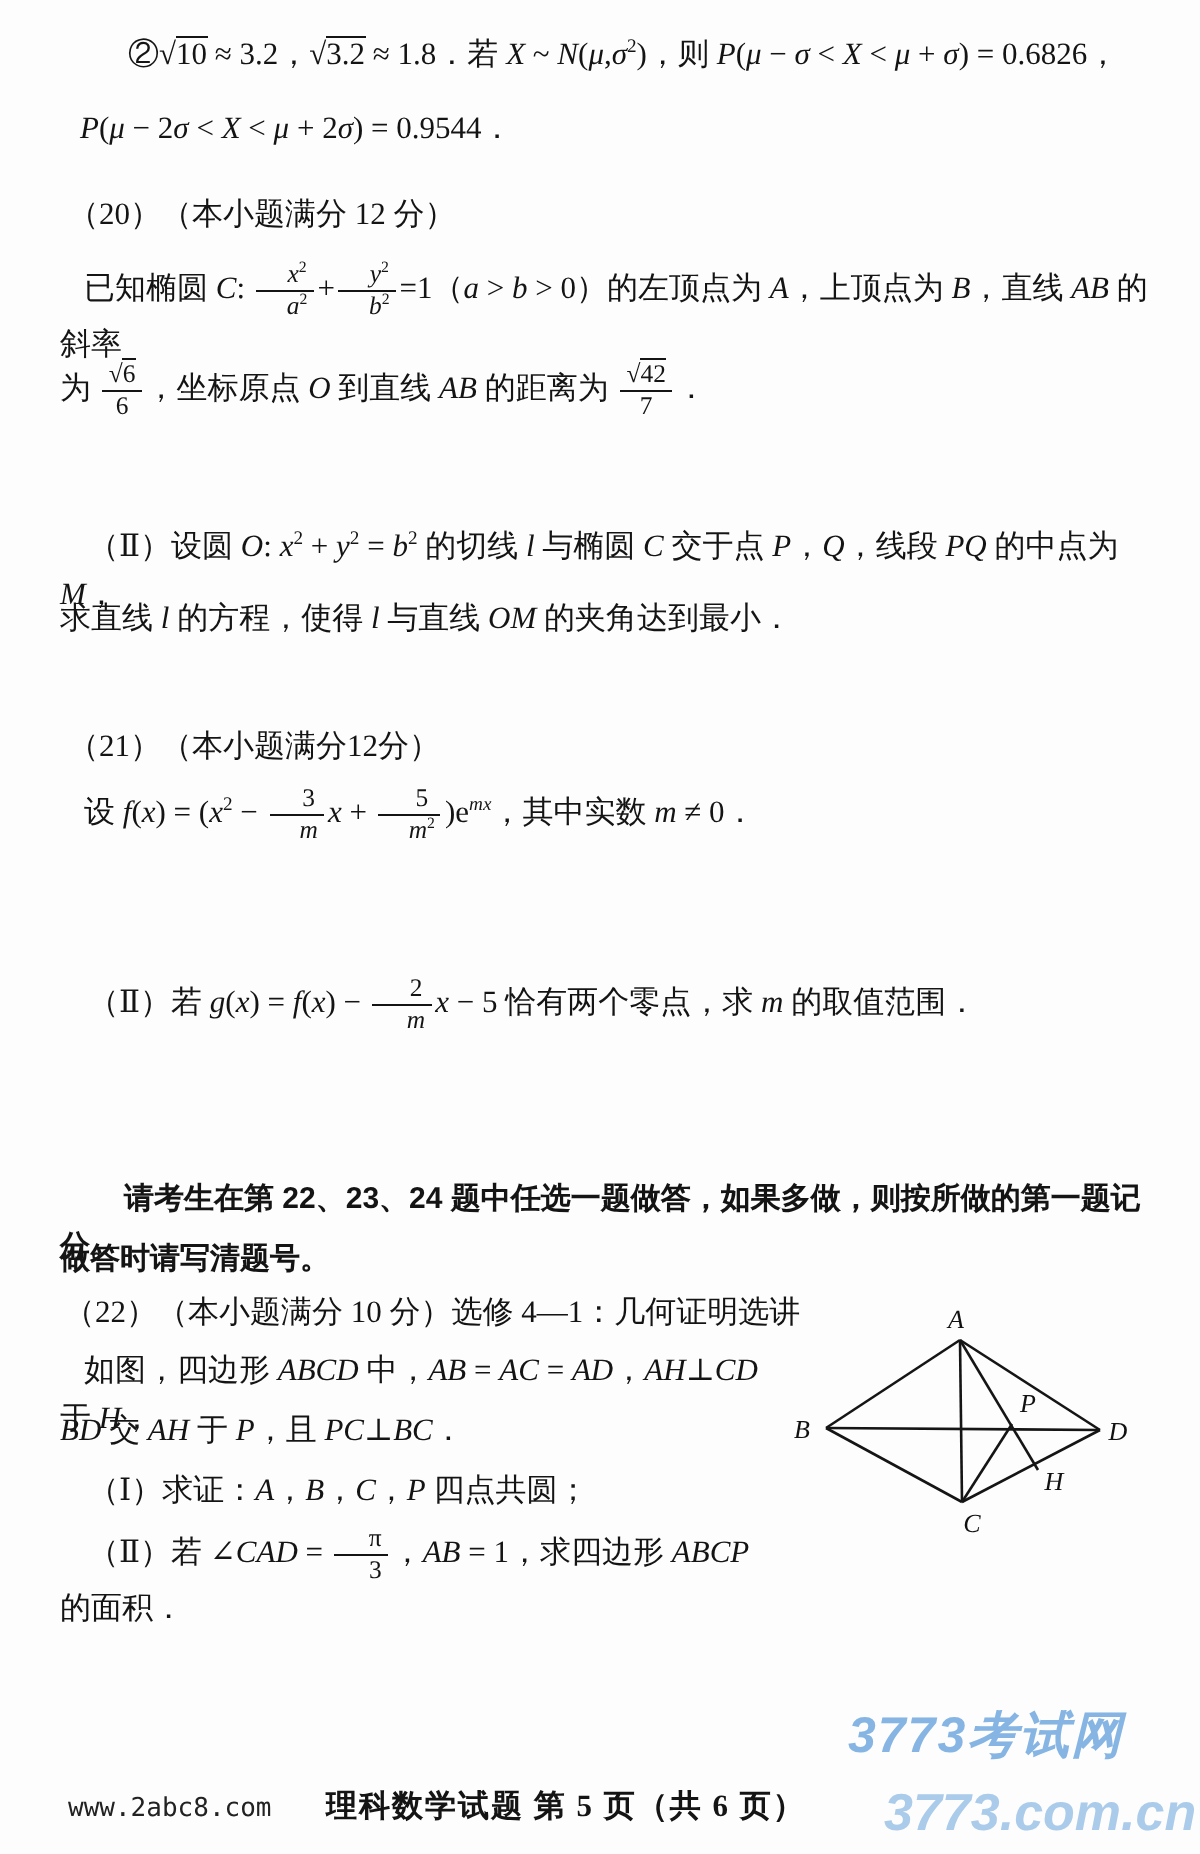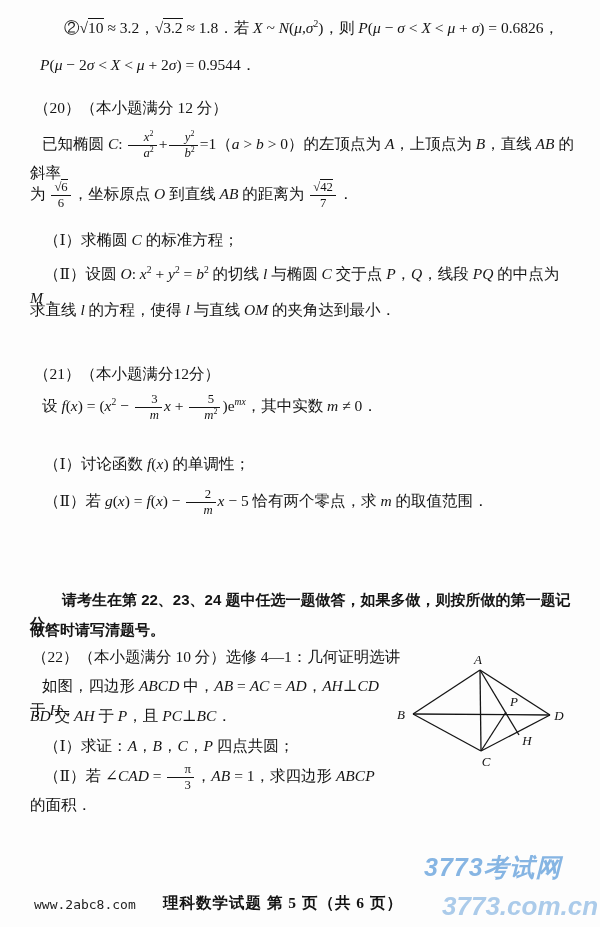--- a/index.html
+++ b/index.html
@@ -59,27 +59,25 @@
 <body>
 
 <div class="page" style="background: rgb(253, 253, 253); color: rgb(20, 20, 20);">
 
   <p class="l" style="top:16px; text-indent:34px;">②<span class="sqrt">√<span class="rad">10</span></span> ≈ 3.2，<span class="sqrt">√<span class="rad">3.2</span></span> ≈ 1.8．若 <span class="it">X</span> ~ <span class="it">N</span>(<span class="it">μ</span>,<span class="it">σ</span><sup>2</sup>)，则 <span class="it">P</span>(<span class="it">μ</span> − <span class="it">σ</span> &lt; <span class="it">X</span> &lt; <span class="it">μ</span> + <span class="it">σ</span>) = 0.6826，</p>
   <p class="l" style="top:53px; text-indent:10px;"><span class="it">P</span>(<span class="it">μ</span> − 2<span class="it">σ</span> &lt; <span class="it">X</span> &lt; <span class="it">μ</span> + 2<span class="it">σ</span>) = 0.9544．</p>
 
   <p class="l" style="top:96px;  text-indent:4px;">（20）（本小题满分 12 分）</p>
   <p class="l" style="top:130px; text-indent:12px;">已知椭圆 <span class="it">C</span>: <span class="frac"><span class="num"><span class="it">x</span><sup>2</sup></span><span class="den"><span class="it">a</span><sup>2</sup></span></span>+<span class="frac"><span class="num"><span class="it">y</span><sup>2</sup></span><span class="den"><span class="it">b</span><sup>2</sup></span></span>=1（<span class="it">a</span> &gt; <span class="it">b</span> &gt; 0）的左顶点为 <span class="it">A</span>，上顶点为 <span class="it">B</span>，直线 <span class="it">AB</span> 的斜率</p>
   <p class="l" style="top:180px; text-indent:0;">为 <span class="frac"><span class="num"><span class="sqrt">√<span class="rad">6</span></span></span><span class="den">6</span></span>，坐标原点 <span class="it">O</span> 到直线 <span class="it">AB</span> 的距离为 <span class="frac"><span class="num"><span class="sqrt">√<span class="rad">42</span></span></span><span class="den">7</span></span>．</p>
-  <p class="l" style="top:228px; text-indent:14px;">（Ⅰ）求椭圆 <span class="it">C</span> 的标准方程；</p>
   <p class="l" style="top:262px; text-indent:14px;">（Ⅱ）设圆 <span class="it">O</span>: <span class="it">x</span><sup>2</sup> + <span class="it">y</span><sup>2</sup> = <span class="it">b</span><sup>2</sup> 的切线 <span class="it">l</span> 与椭圆 <span class="it">C</span> 交于点 <span class="it">P</span>，<span class="it">Q</span>，线段 <span class="it">PQ</span> 的中点为 <span class="it">M</span>，</p>
   <p class="l" style="top:298px; text-indent:0;">求直线 <span class="it">l</span> 的方程，使得 <span class="it">l</span> 与直线 <span class="it">OM</span> 的夹角达到最小．</p>
 
   <p class="l" style="top:362px; text-indent:4px;">（21）（本小题满分12分）</p>
   <p class="l" style="top:392px; text-indent:12px;">设 <span class="it">f</span>(<span class="it">x</span>) = (<span class="it">x</span><sup>2</sup> − <span class="frac"><span class="num">3</span><span class="den"><span class="it">m</span></span></span><span class="it">x</span> + <span class="frac"><span class="num">5</span><span class="den"><span class="it">m</span><sup>2</sup></span></span>)e<sup><span class="it">mx</span></sup>，其中实数 <span class="it">m</span> ≠ 0．</p>
-  <p class="l" style="top:452px; text-indent:14px;">（Ⅰ）讨论函数 <span class="it">f</span>(<span class="it">x</span>) 的单调性；</p>
   <p class="l" style="top:487px; text-indent:14px;">（Ⅱ）若 <span class="it">g</span>(<span class="it">x</span>) = <span class="it">f</span>(<span class="it">x</span>) − <span class="frac"><span class="num">2</span><span class="den"><span class="it">m</span></span></span><span class="it">x</span> − 5 恰有两个零点，求 <span class="it">m</span> 的取值范围．</p>
 
   <p class="l bold-note" style="top:588px; text-indent:32px;">请考生在第 22、23、24 题中任选一题做答，如果多做，则按所做的第一题记分。</p>
   <p class="l bold-note" style="top:618px; text-indent:0;">做答时请写清题号。</p>
 
   <p class="l" style="top:645px; text-indent:2px;">（22）（本小题满分 10 分）选修 4—1：几何证明选讲</p>
   <p class="l narrow" style="top:674px; text-indent:12px;">如图，四边形 <span class="it">ABCD</span> 中，<span class="it">AB</span> = <span class="it">AC</span> = <span class="it">AD</span>，<span class="it">AH</span>⊥<span class="it">CD</span> 于 <span class="it">H</span>，</p>
   <p class="l narrow" style="top:704px; text-indent:0;"><span class="it">BD</span> 交 <span class="it">AH</span> 于 <span class="it">P</span>，且 <span class="it">PC</span>⊥<span class="it">BC</span>．</p>
   <p class="l narrow" style="top:734px; text-indent:14px;">（Ⅰ）求证：<span class="it">A</span>，<span class="it">B</span>，<span class="it">C</span>，<span class="it">P</span> 四点共圆；</p>
   <p class="l narrow" style="top:762px; text-indent:14px;">（Ⅱ）若 ∠<span class="it">CAD</span> = <span class="frac"><span class="num">π</span><span class="den">3</span></span>，<span class="it">AB</span> = 1，求四边形 <span class="it">ABCP</span> 的面积．</p>

